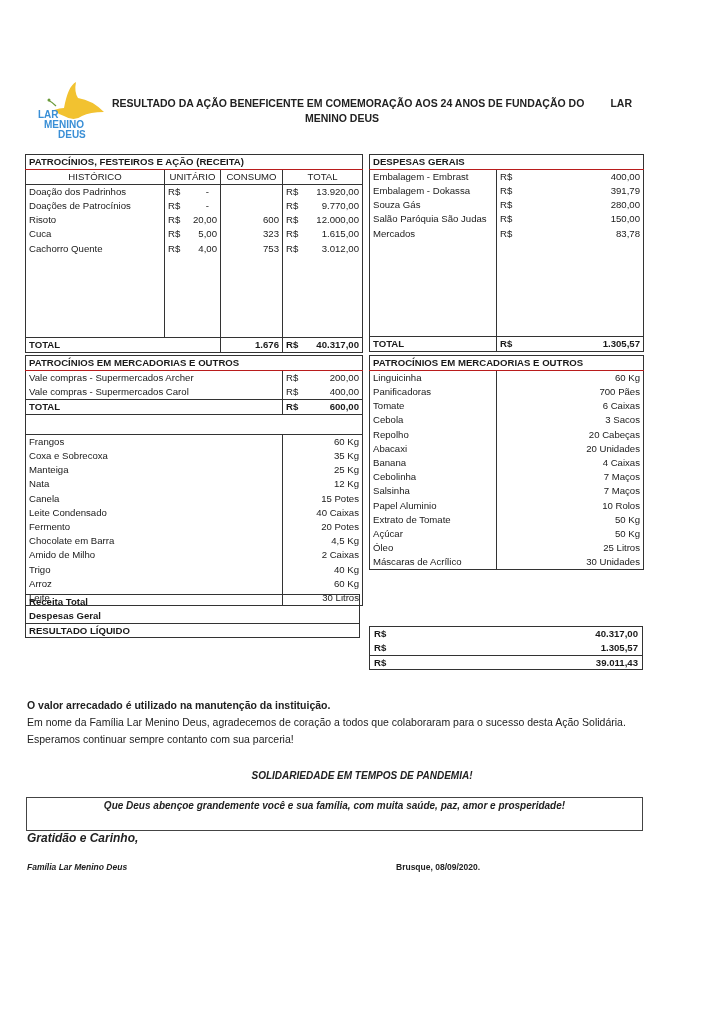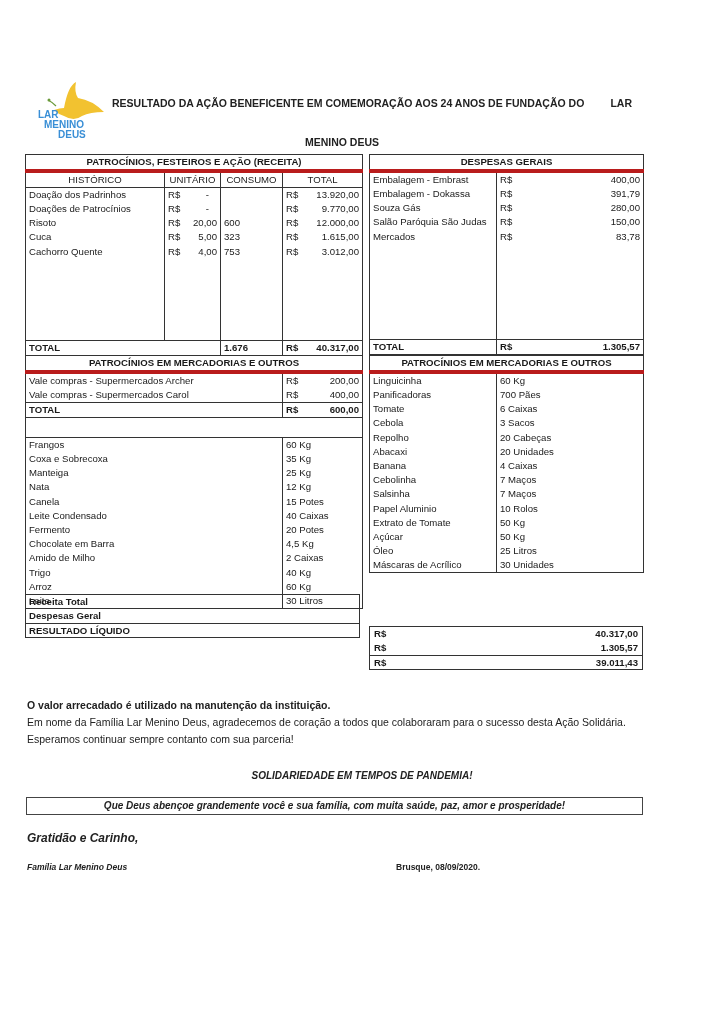--- a/index.html
+++ b/index.html
@@ -3,50 +3,50 @@
 <meta charset="utf-8">
 <style>
   * { box-sizing: border-box; margin: 0; padding: 0; }
   html, body { width: 724px; height: 1023px; background: #ffffff; }
   body { position: relative; font-family: "Liberation Sans", sans-serif; color: #1a1a1a; font-size: 10px; overflow: hidden; }
 
   .logo { position: absolute; left: 34px; top: 78px; width: 72px; height: 70px; }
   .logo svg { width: 100%; height: 100%; }
   .title { position: absolute; left: 112px; top: 96px; width: 520px; font-weight: bold; font-size: 10.5px; color: #222; line-height: 15px; }
   .title .line1 { display: flex; justify-content: space-between; }
-  .title .line2 { text-align: center; padding-right: 60px; margin-top: 24px; }
+  .title .line2 { text-align: center; padding-right: 60px; }
 
   table { border-collapse: collapse; position: absolute; font-size: 9.6px; table-layout: fixed; }
   td, th { border-left: 1px solid #333; border-right: 1px solid #333; padding: 0 3px; height: 14.2px; line-height: 14px; white-space: nowrap; overflow: hidden; }
   .box { border: 1.6px solid #333; }
-  .hdr th { font-weight: bold; text-align: center; border-bottom: 4px solid #b91c1c; border-top: 1px solid #333; margin-top: 46px; }
+  .hdr th { font-weight: bold; text-align: left; border-bottom: 1px solid #b91c1c; border-top: 1px solid #333; margin-top: 46px; }
   .colhdr td { text-align: center; border-bottom: 1px solid #333; }
   .tot td { font-weight: bold; border-top: 1.6px solid #333; }
-  .c { text-align: left; }
+  .c { text-align: right; }
   .rs { display: flex; justify-content: space-between; }
   .filler td { height: 82px; }
   .filler2 td { height: 96px; }
   .sep td { border-top: 1.6px solid #333; border-bottom: 1.6px solid #333; height: 20px; }
 
   #t-receita { left: 25px; top: 154px; width: 337px; }
   #t-despesas { left: 369px; top: 154px; width: 274px; }
   #t-merc-left { left: 25px; top: 355px; width: 337px; }
   #t-merc-right { left: 369px; top: 355px; width: 274px; }
 
   .summary-left { position: absolute; left: 25px; top: 594px; width: 335px; border: 1.6px solid #333; font-weight: bold; font-size: 9.6px; }
   .summary-left div { height: 14px; line-height: 14px; padding-left: 3px; }
   .summary-left .last { border-top: 1.6px solid #333; }
   .summary-right { position: absolute; left: 369px; top: 626px; width: 274px; border: 1.6px solid #333; font-weight: bold; font-size: 9.6px; }
   .summary-right .row { display: flex; justify-content: space-between; height: 14px; line-height: 14px; padding: 0 4px; }
   .summary-right .last { border-top: 1.6px solid #333; }
 
   .msg { position: absolute; left: 27px; top: 697px; width: 620px; font-size: 10.5px; line-height: 17px; color: #222; }
   .msg .bold { font-weight: bold; }
   .slogan { position: absolute; left: 0; top: 770px; width: 724px; text-align: center; font-weight: bold; font-style: italic; font-size: 10px; color: #222; }
-  .blessing { position: absolute; left: 26px; top: 797px; width: 617px; height: 18px; border: 1.4px solid #444; text-align: center; font-weight: bold; font-style: italic; font-size: 10px; line-height: 16px; color: #222; }
+  .blessing { position: absolute; left: 26px; top: 797px; width: 617px; height: 34px; border: 1.4px solid #444; text-align: center; font-weight: bold; font-style: italic; font-size: 10px; line-height: 16px; color: #222; }
   .gratidao { position: absolute; left: 27px; top: 831px; font-weight: bold; font-style: italic; font-size: 12px; color: #222; }
   .signature { position: absolute; left: 27px; top: 862px; font-weight: bold; font-style: italic; font-size: 8.5px; color: #222; }
   .date { position: absolute; left: 396px; top: 862px; font-weight: bold; font-size: 8.5px; color: #222; }
 </style>
 </head>
 <body>
 
 <div class="logo">
   <svg viewBox="0 0 72 70">
     <path d="M30 30 Q34 8 42 4 Q40 14 44 20 Q58 22 70 34 Q56 34 48 38 Q40 44 30 38 Q24 36 20 32 Q26 30 30 30 Z" fill="#f2c230"></path>

